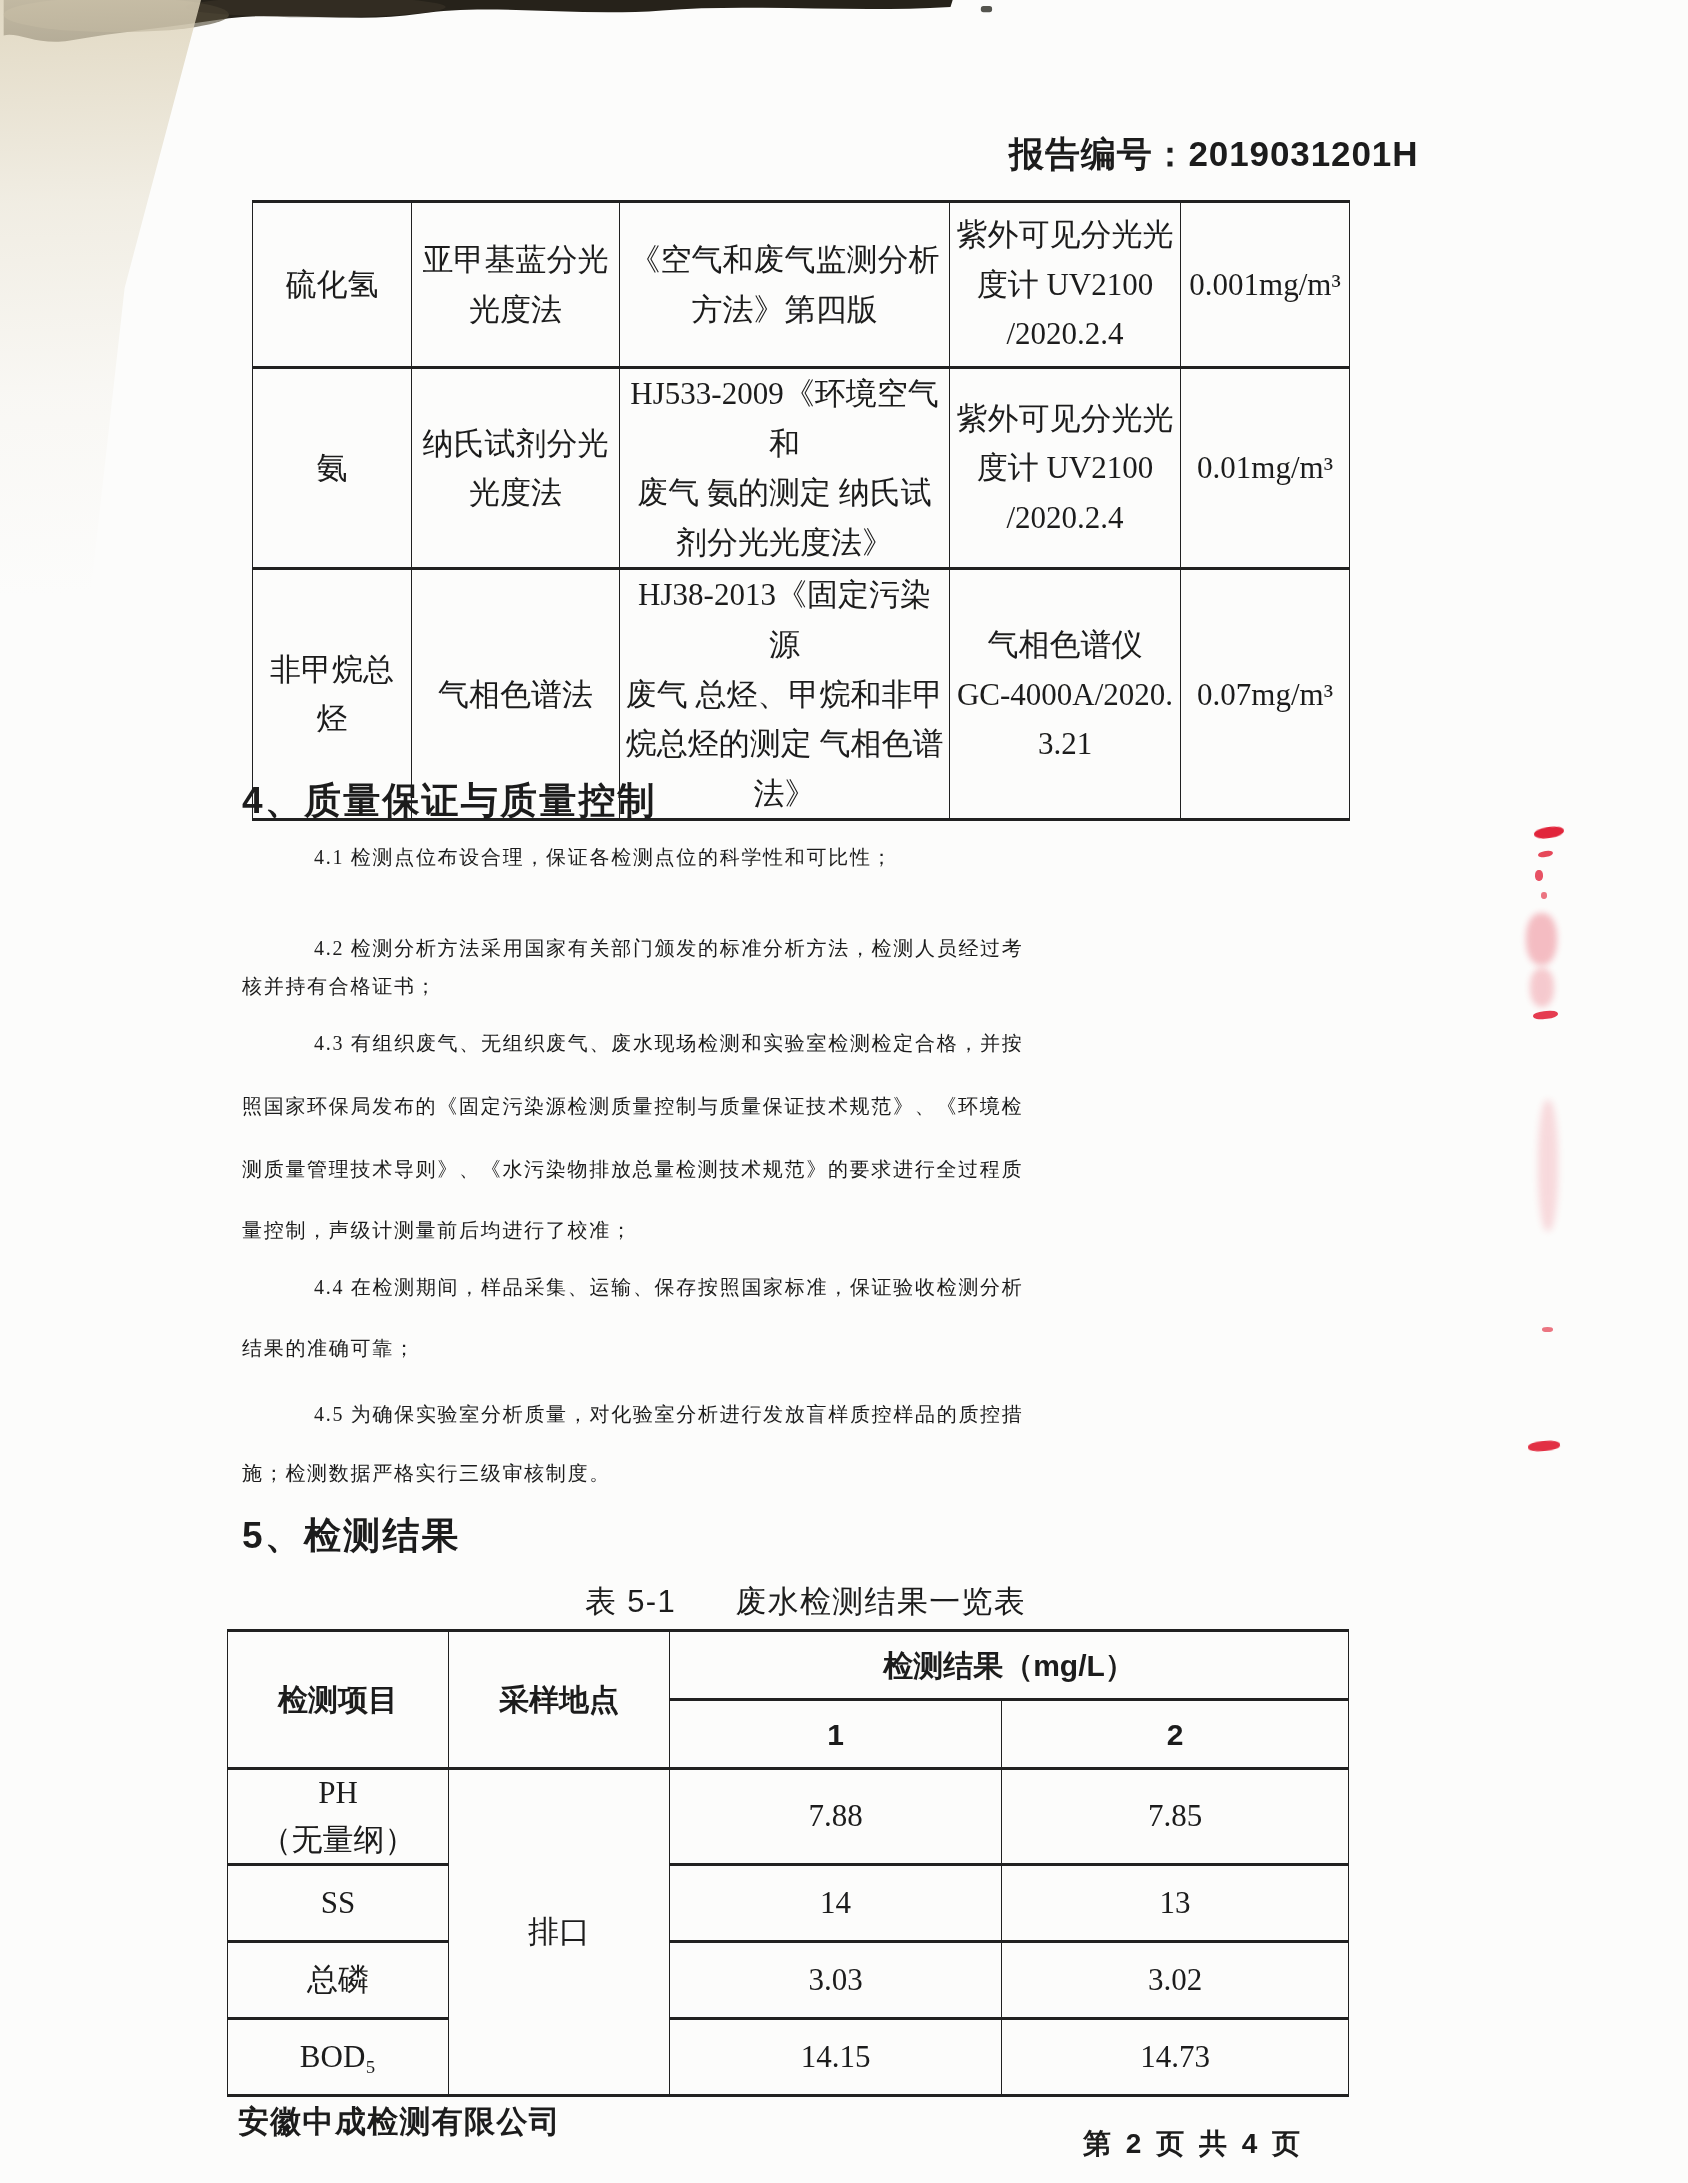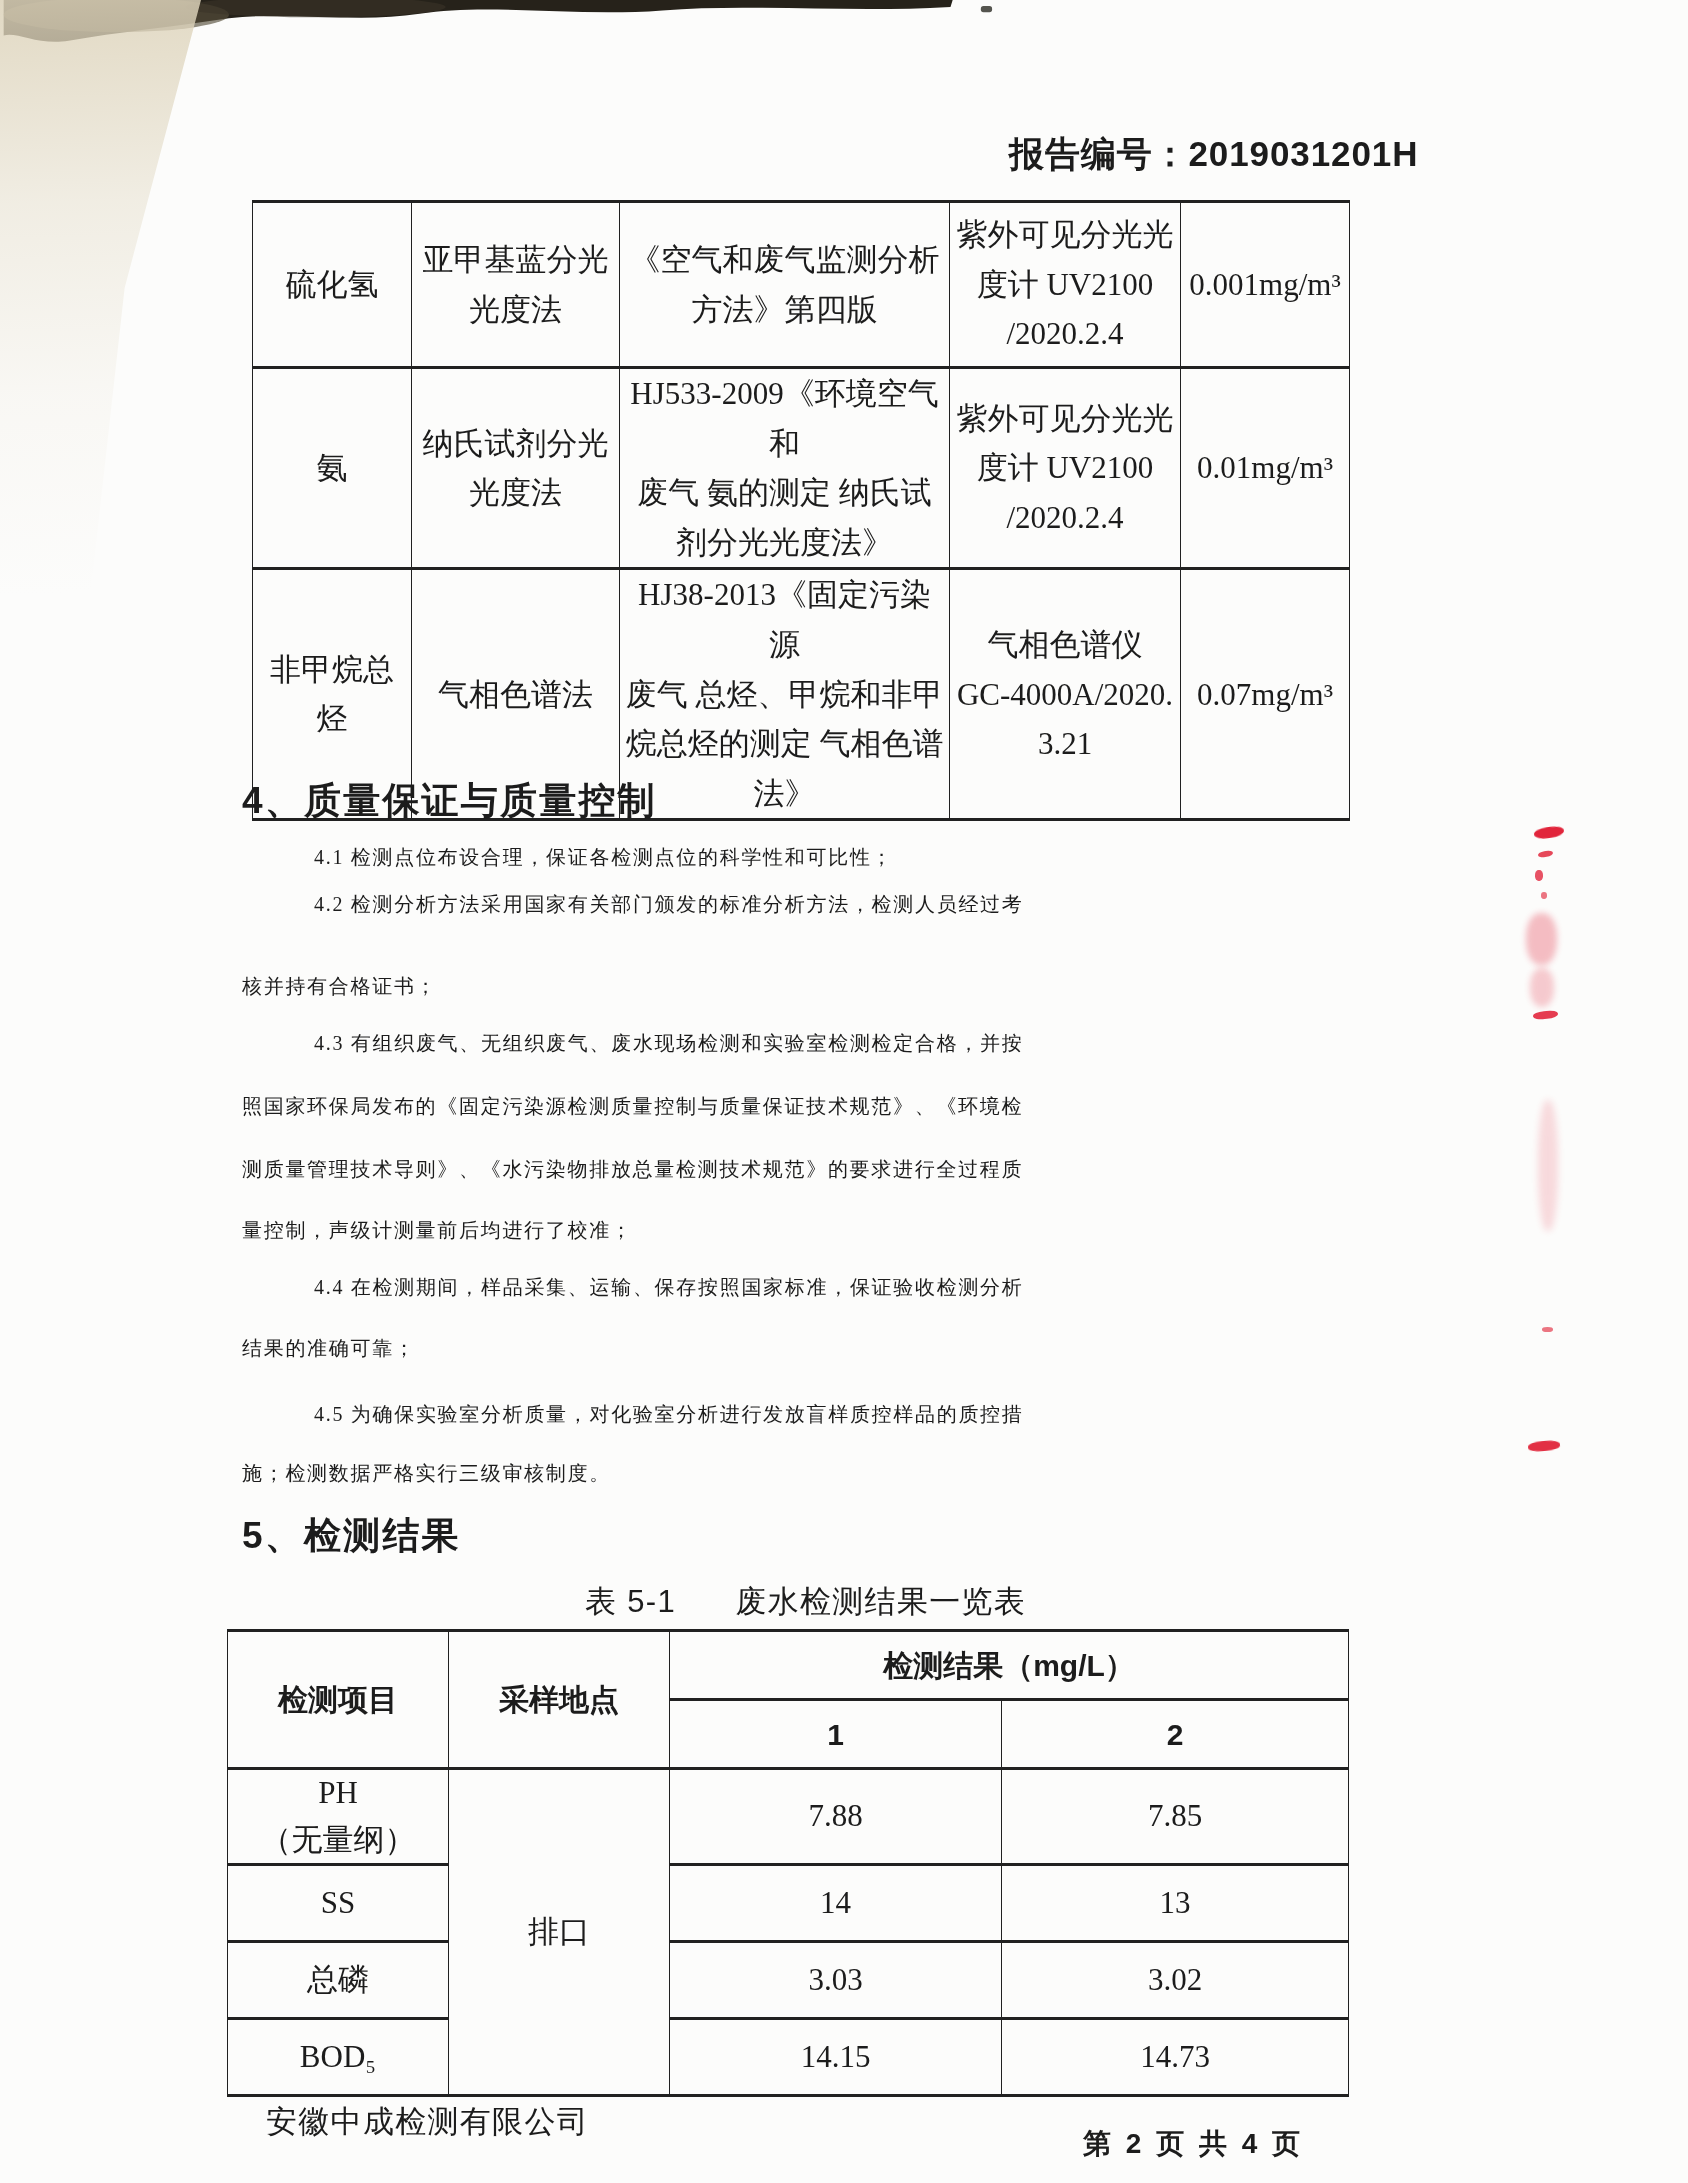--- a/index.html
+++ b/index.html
@@ -33,21 +33,21 @@
   .hd{font-family:"Liberation Sans","DejaVu Sans",sans-serif;font-weight:700;font-size:30px;}
   
   .sec-h{position:absolute;left:242px;font-family:"Liberation Sans","DejaVu Sans",sans-serif;
      font-weight:700;font-size:37px;letter-spacing:2.2px;white-space:nowrap;}
   .pline{position:absolute;left:242px;font-size:20px;letter-spacing:1.7px;white-space:nowrap;line-height:1.2;}
   .pline.indent{left:314px;}
   .caption{position:absolute;left:585px;top:1581px;font-family:"Liberation Sans","DejaVu Sans",sans-serif;
      font-weight:400;font-size:31px;letter-spacing:1.3px;white-space:pre;}
   
   .footer-company{position:absolute;left:238px;top:2101px;font-family:"Liberation Sans","DejaVu Sans",sans-serif;
-     font-weight:400;font-size:31px;letter-spacing:1.3px;white-space:nowrap;margin-left:28px;}
+     font-weight:700;font-size:31px;letter-spacing:1.3px;white-space:nowrap;}
   .footer-page{position:absolute;left:1083px;top:2125px;font-family:"Liberation Sans","DejaVu Sans",sans-serif;
      font-weight:700;font-size:28px;letter-spacing:3.5px;white-space:nowrap;}
   
   .ink{position:absolute;background:var(--ink-red,#e01a31);border-radius:45%;}
 </style>
 </head>
 <body>
 
 <div class="page">
 
@@ -105,21 +105,21 @@
 3.21</td>
       <td>0.07mg/m³</td>
     </tr>
   </tbody>
     </table>
 
   <div class="sec-h" style="top:776px">4、质量保证与质量控制</div>
 
   <div class="pline indent" style="top:845px">4.1 检测点位布设合理，保证各检测点位的科学性和可比性；</div>
 
-  <div class="pline indent" style="top:892px">4.2 检测分析方法采用国家有关部门颁发的标准分析方法，检测人员经过考</div>
+  <div class="pline indent" style="top:936px">4.2 检测分析方法采用国家有关部门颁发的标准分析方法，检测人员经过考</div>
   <div class="pline" style="top:974px">核并持有合格证书；</div>
 
   <div class="pline indent" style="top:1031px">4.3 有组织废气、无组织废气、废水现场检测和实验室检测检定合格，并按</div>
   <div class="pline" style="top:1094px">照国家环保局发布的《固定污染源检测质量控制与质量保证技术规范》、《环境检</div>
   <div class="pline" style="top:1157px">测质量管理技术导则》、《水污染物排放总量检测技术规范》的要求进行全过程质</div>
   <div class="pline" style="top:1218px">量控制，声级计测量前后均进行了校准；</div>
 
   <div class="pline indent" style="top:1275px">4.4 在检测期间，样品采集、运输、保存按照国家标准，保证验收检测分析</div>
   <div class="pline" style="top:1336px">结果的准确可靠；</div>
 

